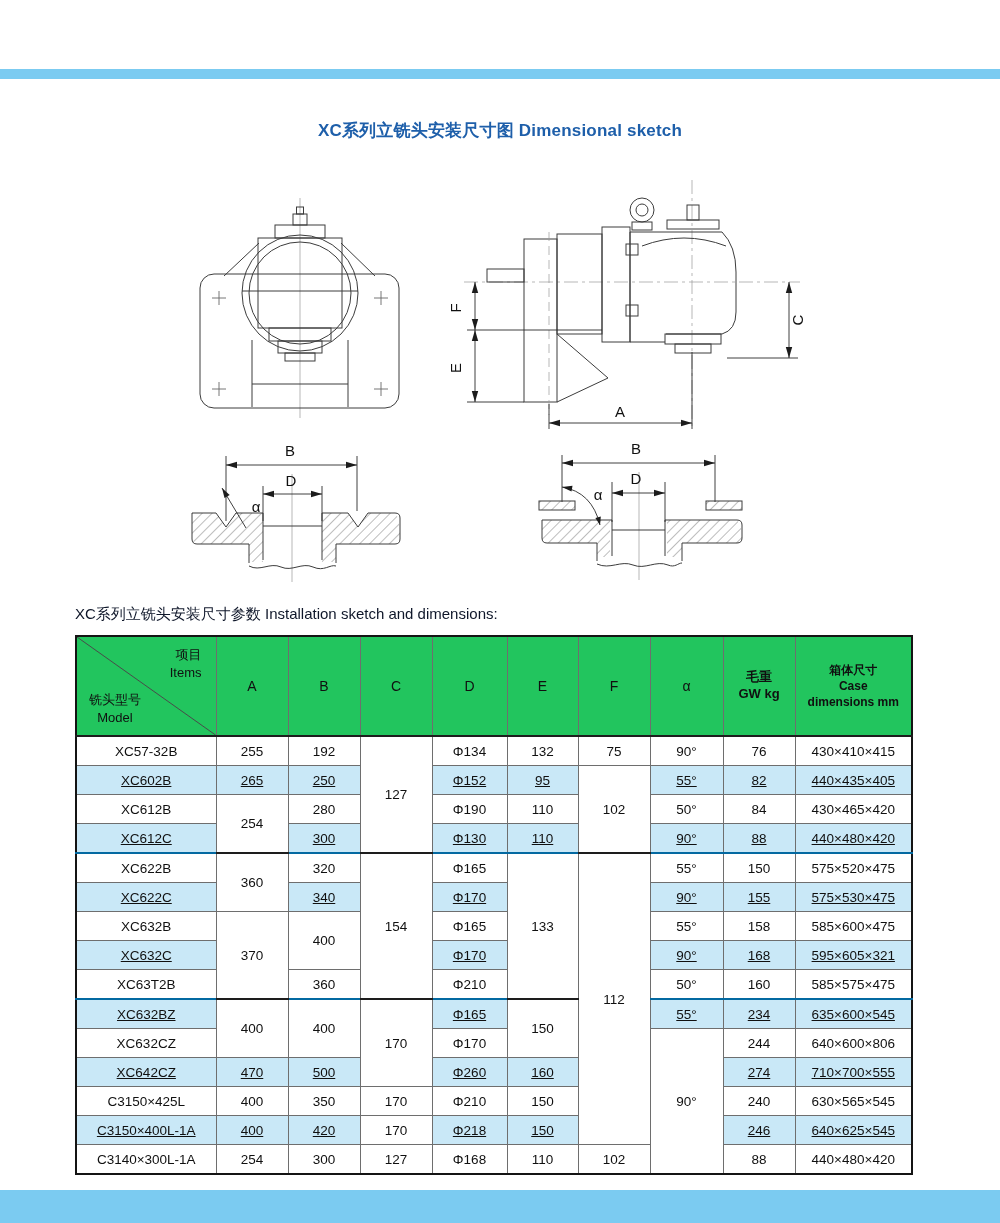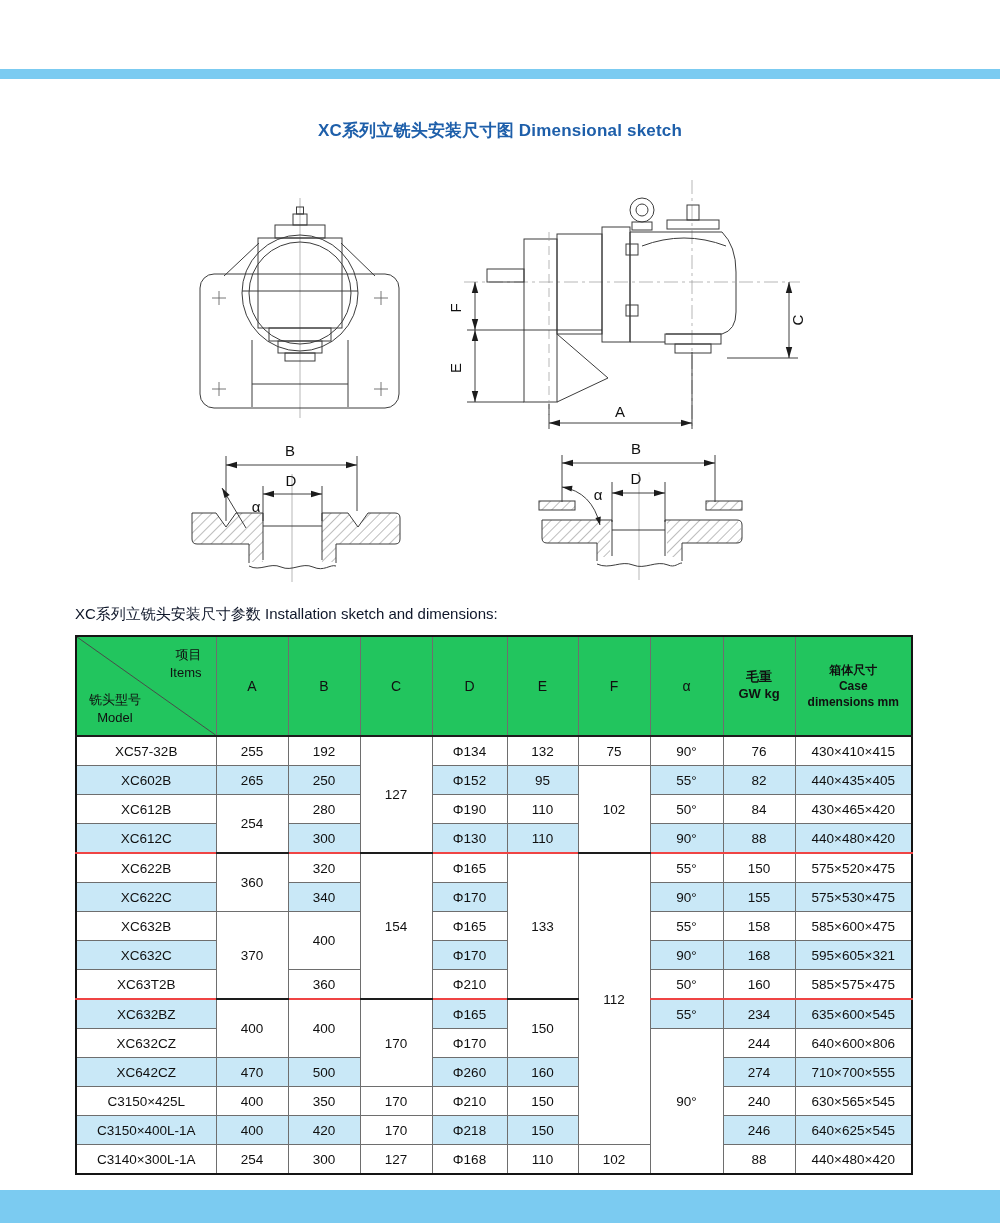--- a/index.html
+++ b/index.html
@@ -23,23 +23,23 @@
   .dimtxt{font-family:"Liberation Sans",sans-serif;font-size:15px;fill:#111;}
   
   .tbl{position:absolute;left:75px;top:635px;border-collapse:collapse;table-layout:fixed;
        border:2px solid #141414;}
   .tbl th,.tbl td{border:1px solid #6e6e6e;text-align:center;vertical-align:middle;padding:0;}
   .tbl td{height:28px;font-size:13.5px;background:#fff;}
   .tbl thead th{height:98px;background:#22c55e;font-weight:400;font-size:14px;
                 border-bottom:2px solid #1d1d1d;}
   .h2{font-size:13px;line-height:1.3;font-weight:700;}
   .h3{font-size:12px;line-height:1.35;font-weight:700;}
-  .b{background:#c9e8f7 !important;}
+  .b{background:#c9e8f7 !important;text-decoration:underline;}
   .gb{border-bottom:2px solid #1d1d1d !important;}
-  tr.ge td{border-bottom:2px solid #ef4444;}
+  tr.ge td{border-bottom:2px solid #0369a1;}
   .diag{position:relative;}
   .diag svg{position:absolute;left:0;top:0;width:100%;height:100%;}
   .diag .items{position:absolute;top:9px;right:14px;font-size:13px;line-height:1.4;text-align:right;}
   .diag .model{position:absolute;left:12px;bottom:8px;font-size:13px;line-height:1.4;text-align:center;}
 </style>
 </head>
 <body>
 
 <div class="page">
 

